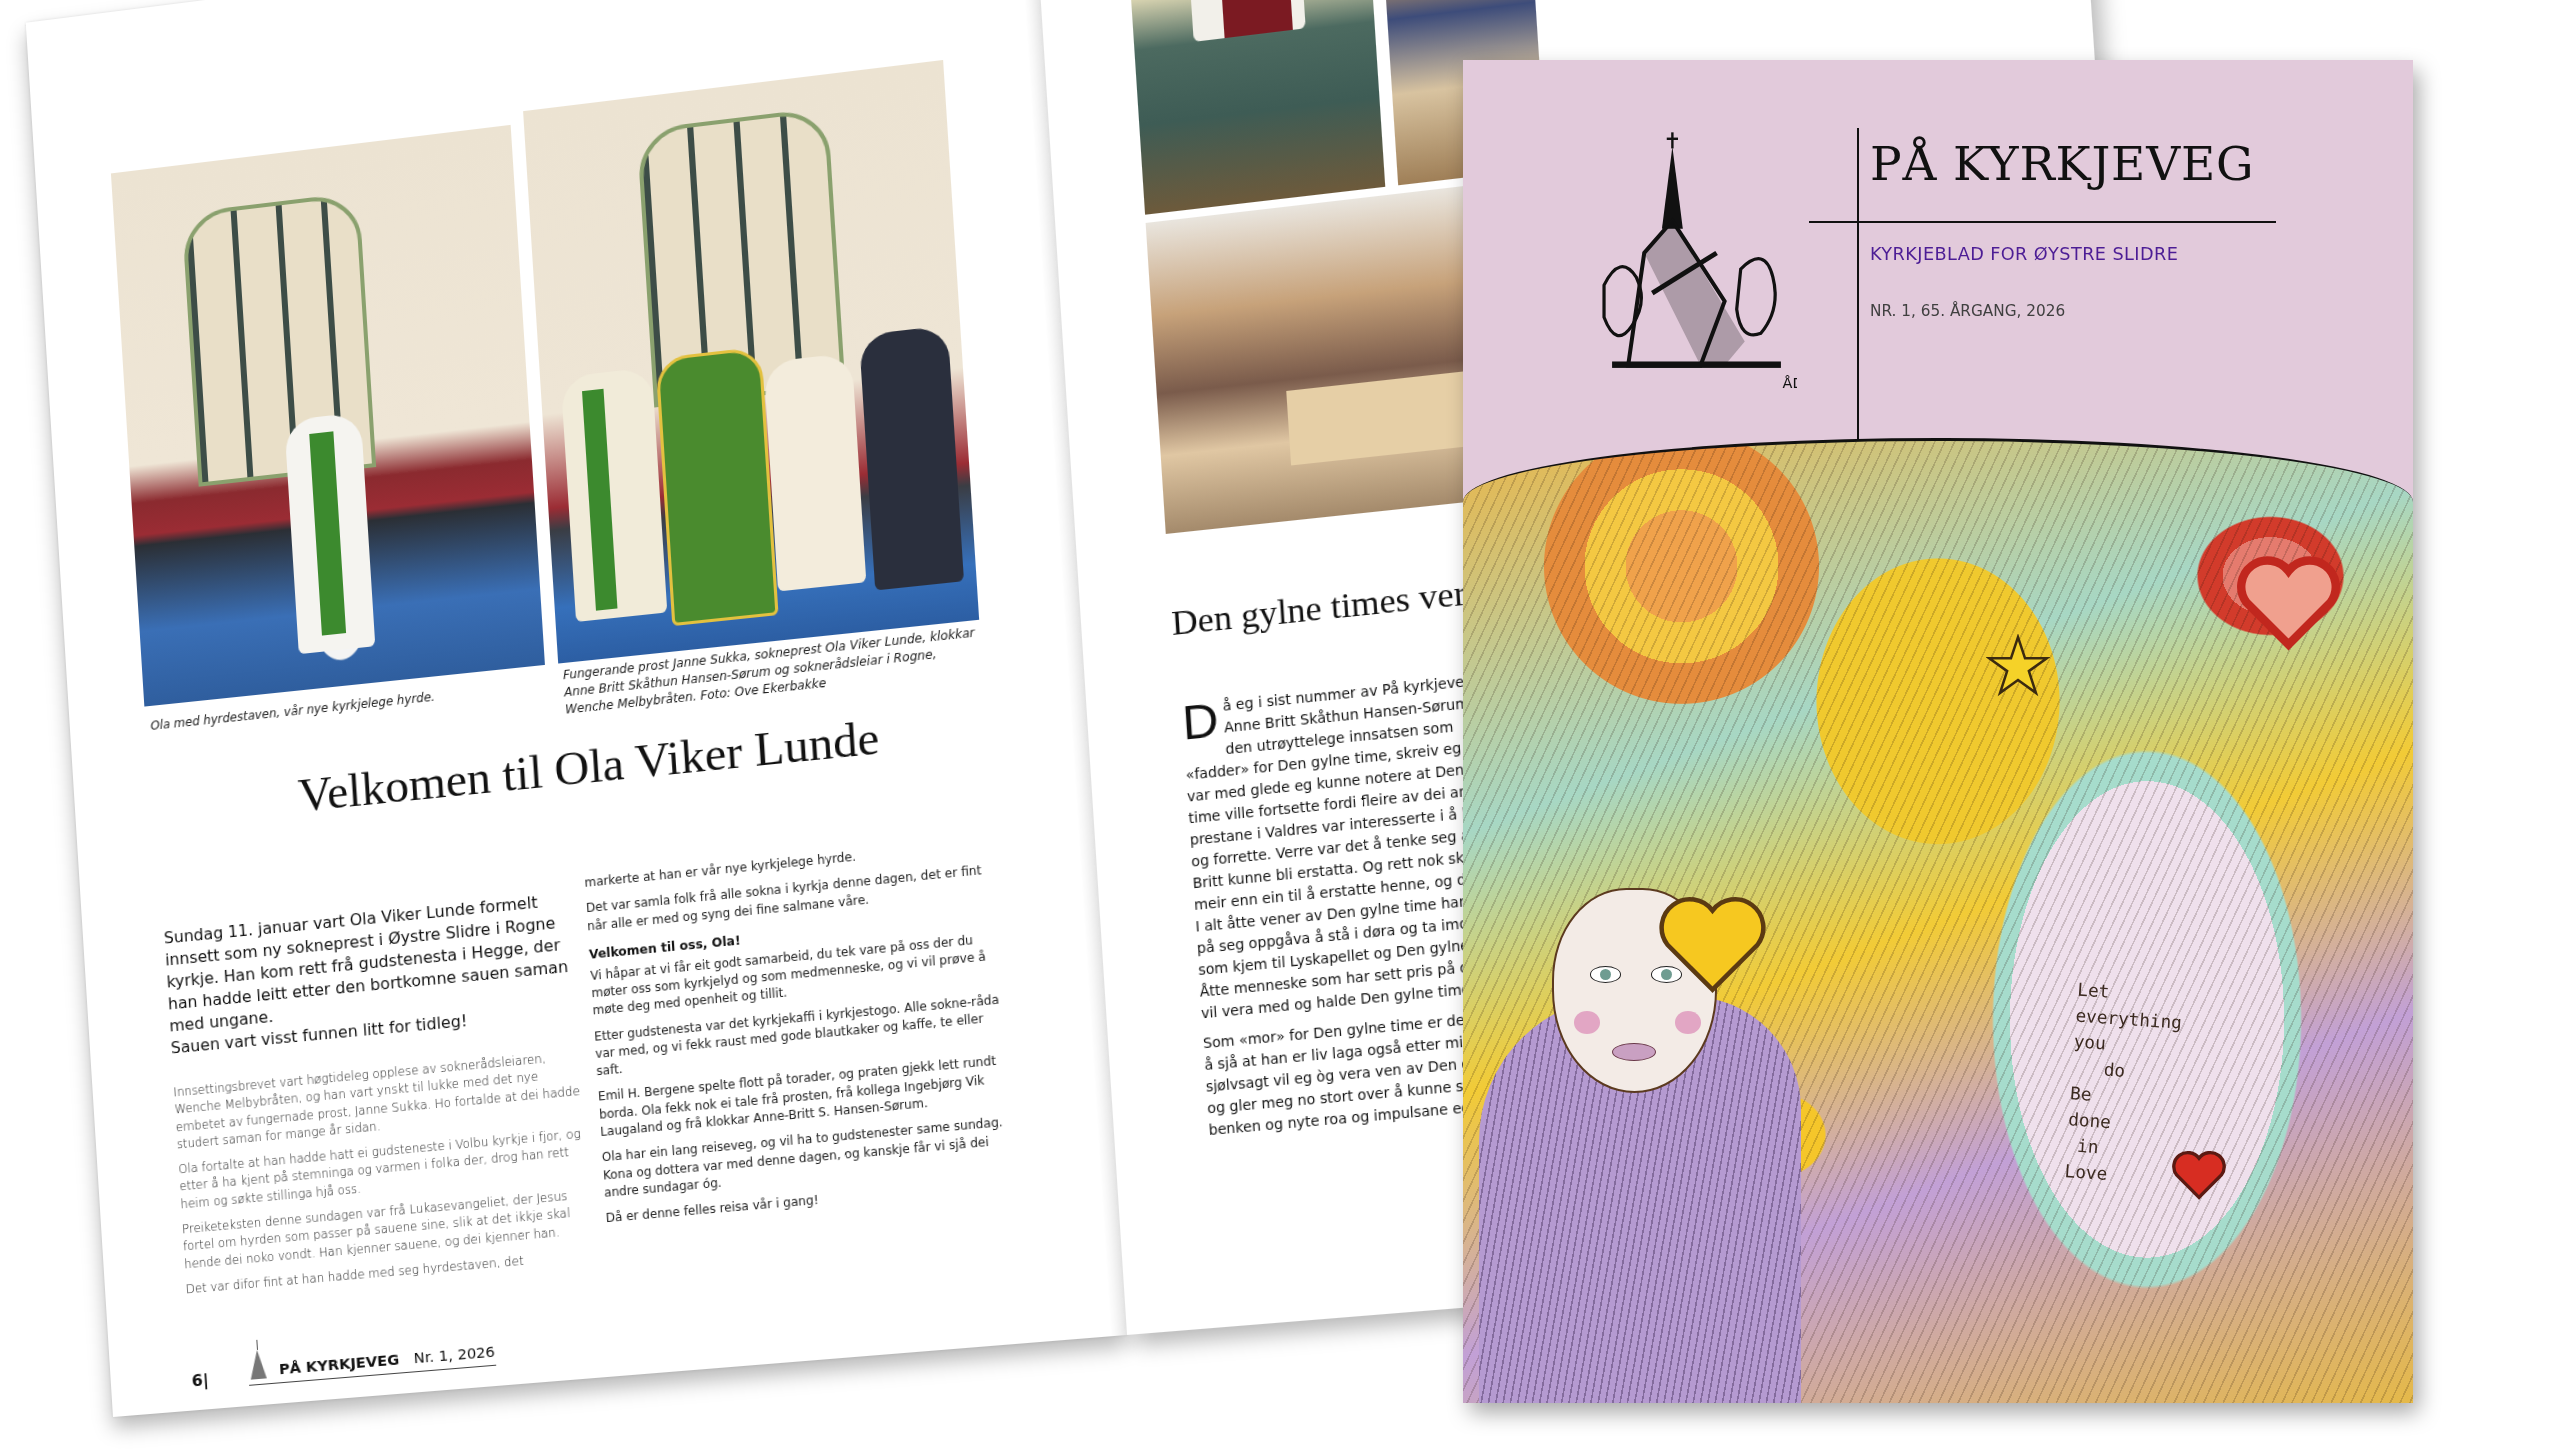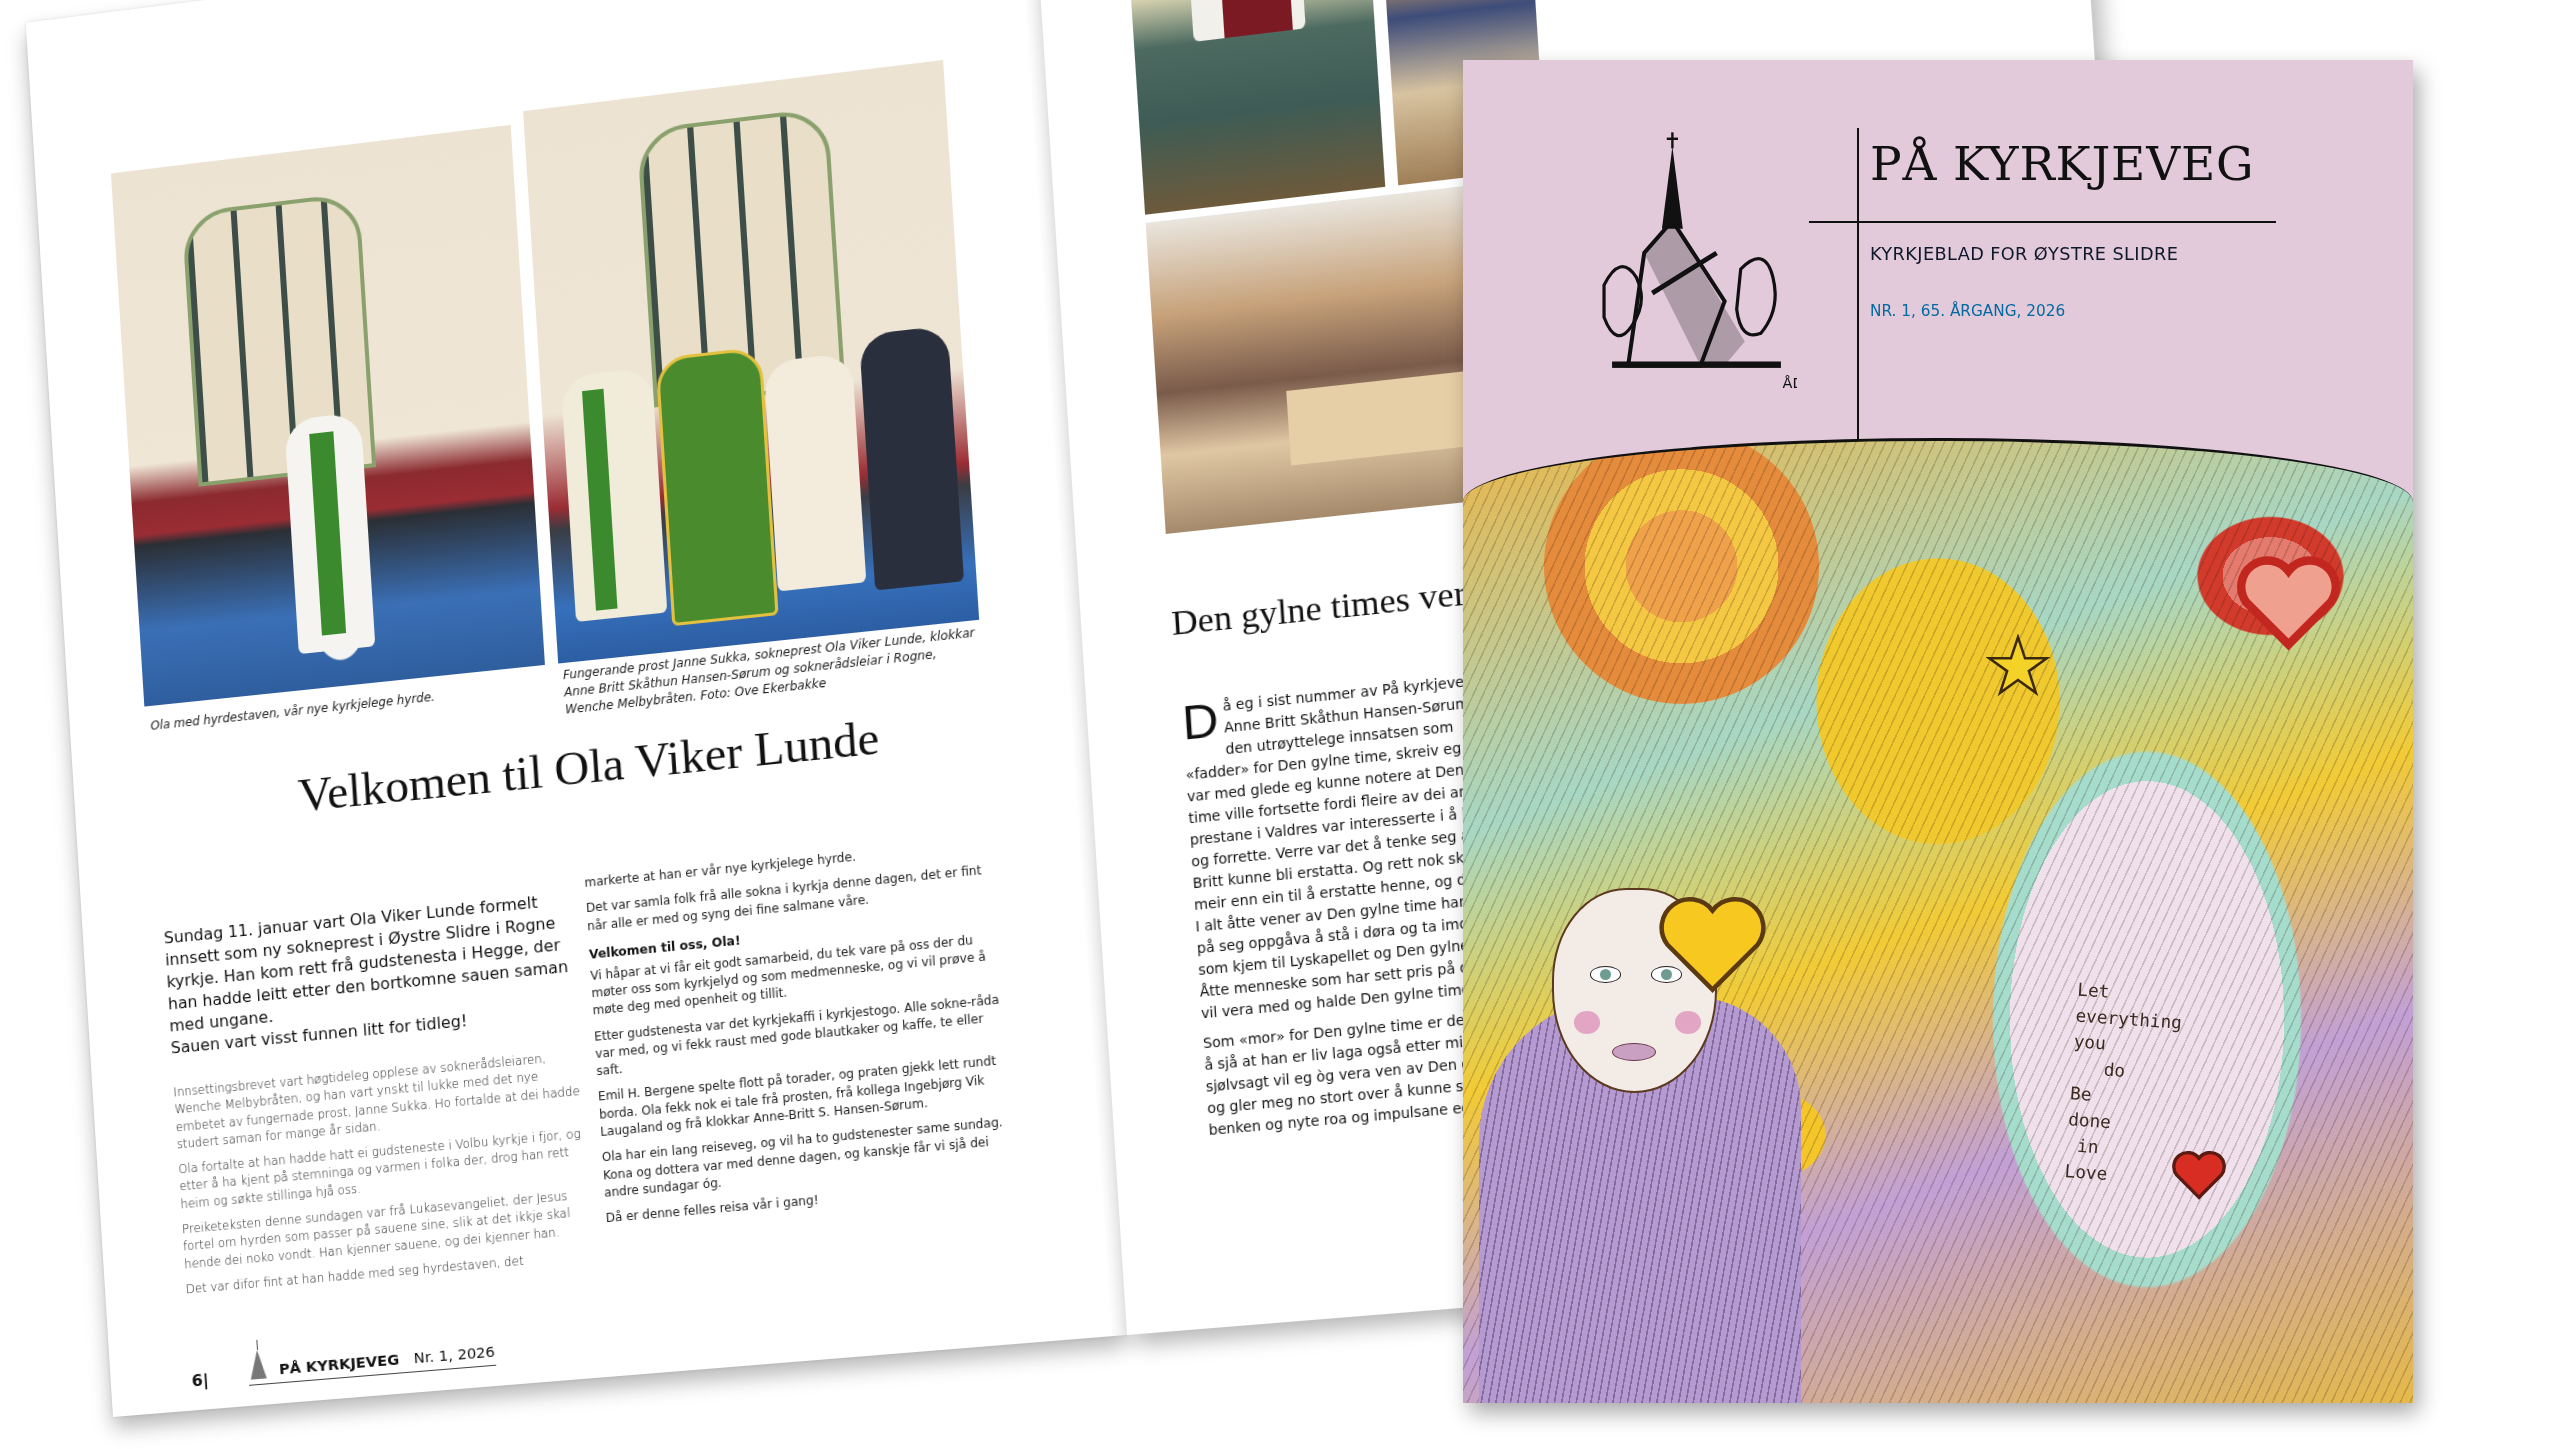--- a/index.html
+++ b/index.html
@@ -69,22 +69,22 @@
   .tree-icon:after { content:""; position:absolute; left:9.7px; top:0; width:1.6px; height:9.7px; background:#555; }
   .footer-title { font-weight:bold; font-size:14.5px; color:#111; }
   .footer-issue { font-size:14.5px; color:#111; margin-left:4.8px; }
 
   
   .cover { position:absolute; left:1463px; top:60px; width:950px; height:1343px;
            background:#e2cadb; box-shadow: 6.4px 9.7px 21px rgba(0,0,0,.35); overflow:hidden; }
   .cover-vline { position:absolute; left:394px; top:68px; width:2.4px; height:354px; background:#111; }
   .cover-hline { position:absolute; left:346px; top:161px; width:467px; height:2.4px; background:#111; }
   .cover-title { position:absolute; left:407px; top:76px; font-family:"DejaVu Serif", serif; font-size:47px; letter-spacing:0.8px; color:#111; font-weight:300; }
-  .cover-subtitle { position:absolute; left:407px; top:184px; font-family:"DejaVu Sans", sans-serif; font-size:17.7px; letter-spacing:0.4px; color:#0f172a; }
-  .cover-issue { position:absolute; left:407px; top:242px; font-family:"DejaVu Sans", sans-serif; font-size:15.3px; color:#0369a1; }
+  .cover-subtitle { position:absolute; left:407px; top:184px; font-family:"DejaVu Sans", sans-serif; font-size:17.7px; letter-spacing:0.4px; color:#4c1d95; }
+  .cover-issue { position:absolute; left:407px; top:242px; font-family:"DejaVu Sans", sans-serif; font-size:15.3px; color:#404040; }
   .church-logo { position:absolute; left:133px; top:72px; width:201px; height:266px; }
 
   .artwork { position:absolute; left:0; top:378px; width:950px; height:964px; overflow:hidden;
     border-top-left-radius: 50% 64px; border-top-right-radius: 50% 64px; border-top:3.2px solid #111;
     background:
       radial-gradient(circle at 23% 13%, #f0a24b 0 56px, #f4c842 56px 97px, #e58c3c 97px 137px, transparent 138px),
       radial-gradient(ellipse 89px 72px at 85% 14%, #e57b6e 0 48px, #d23b2b 48px 72px, transparent 74px),
       radial-gradient(ellipse 137px 161px at 50% 27%, #f0c92e 0 121px, transparent 122px),
       radial-gradient(ellipse 153px 266px at 72% 60%, #efe0ec 0 137px, #a6dccc 137px 153px, transparent 155px),
       radial-gradient(ellipse 72px 89px at 19% 59%, #f4e8e6 0 68px, transparent 70px),

